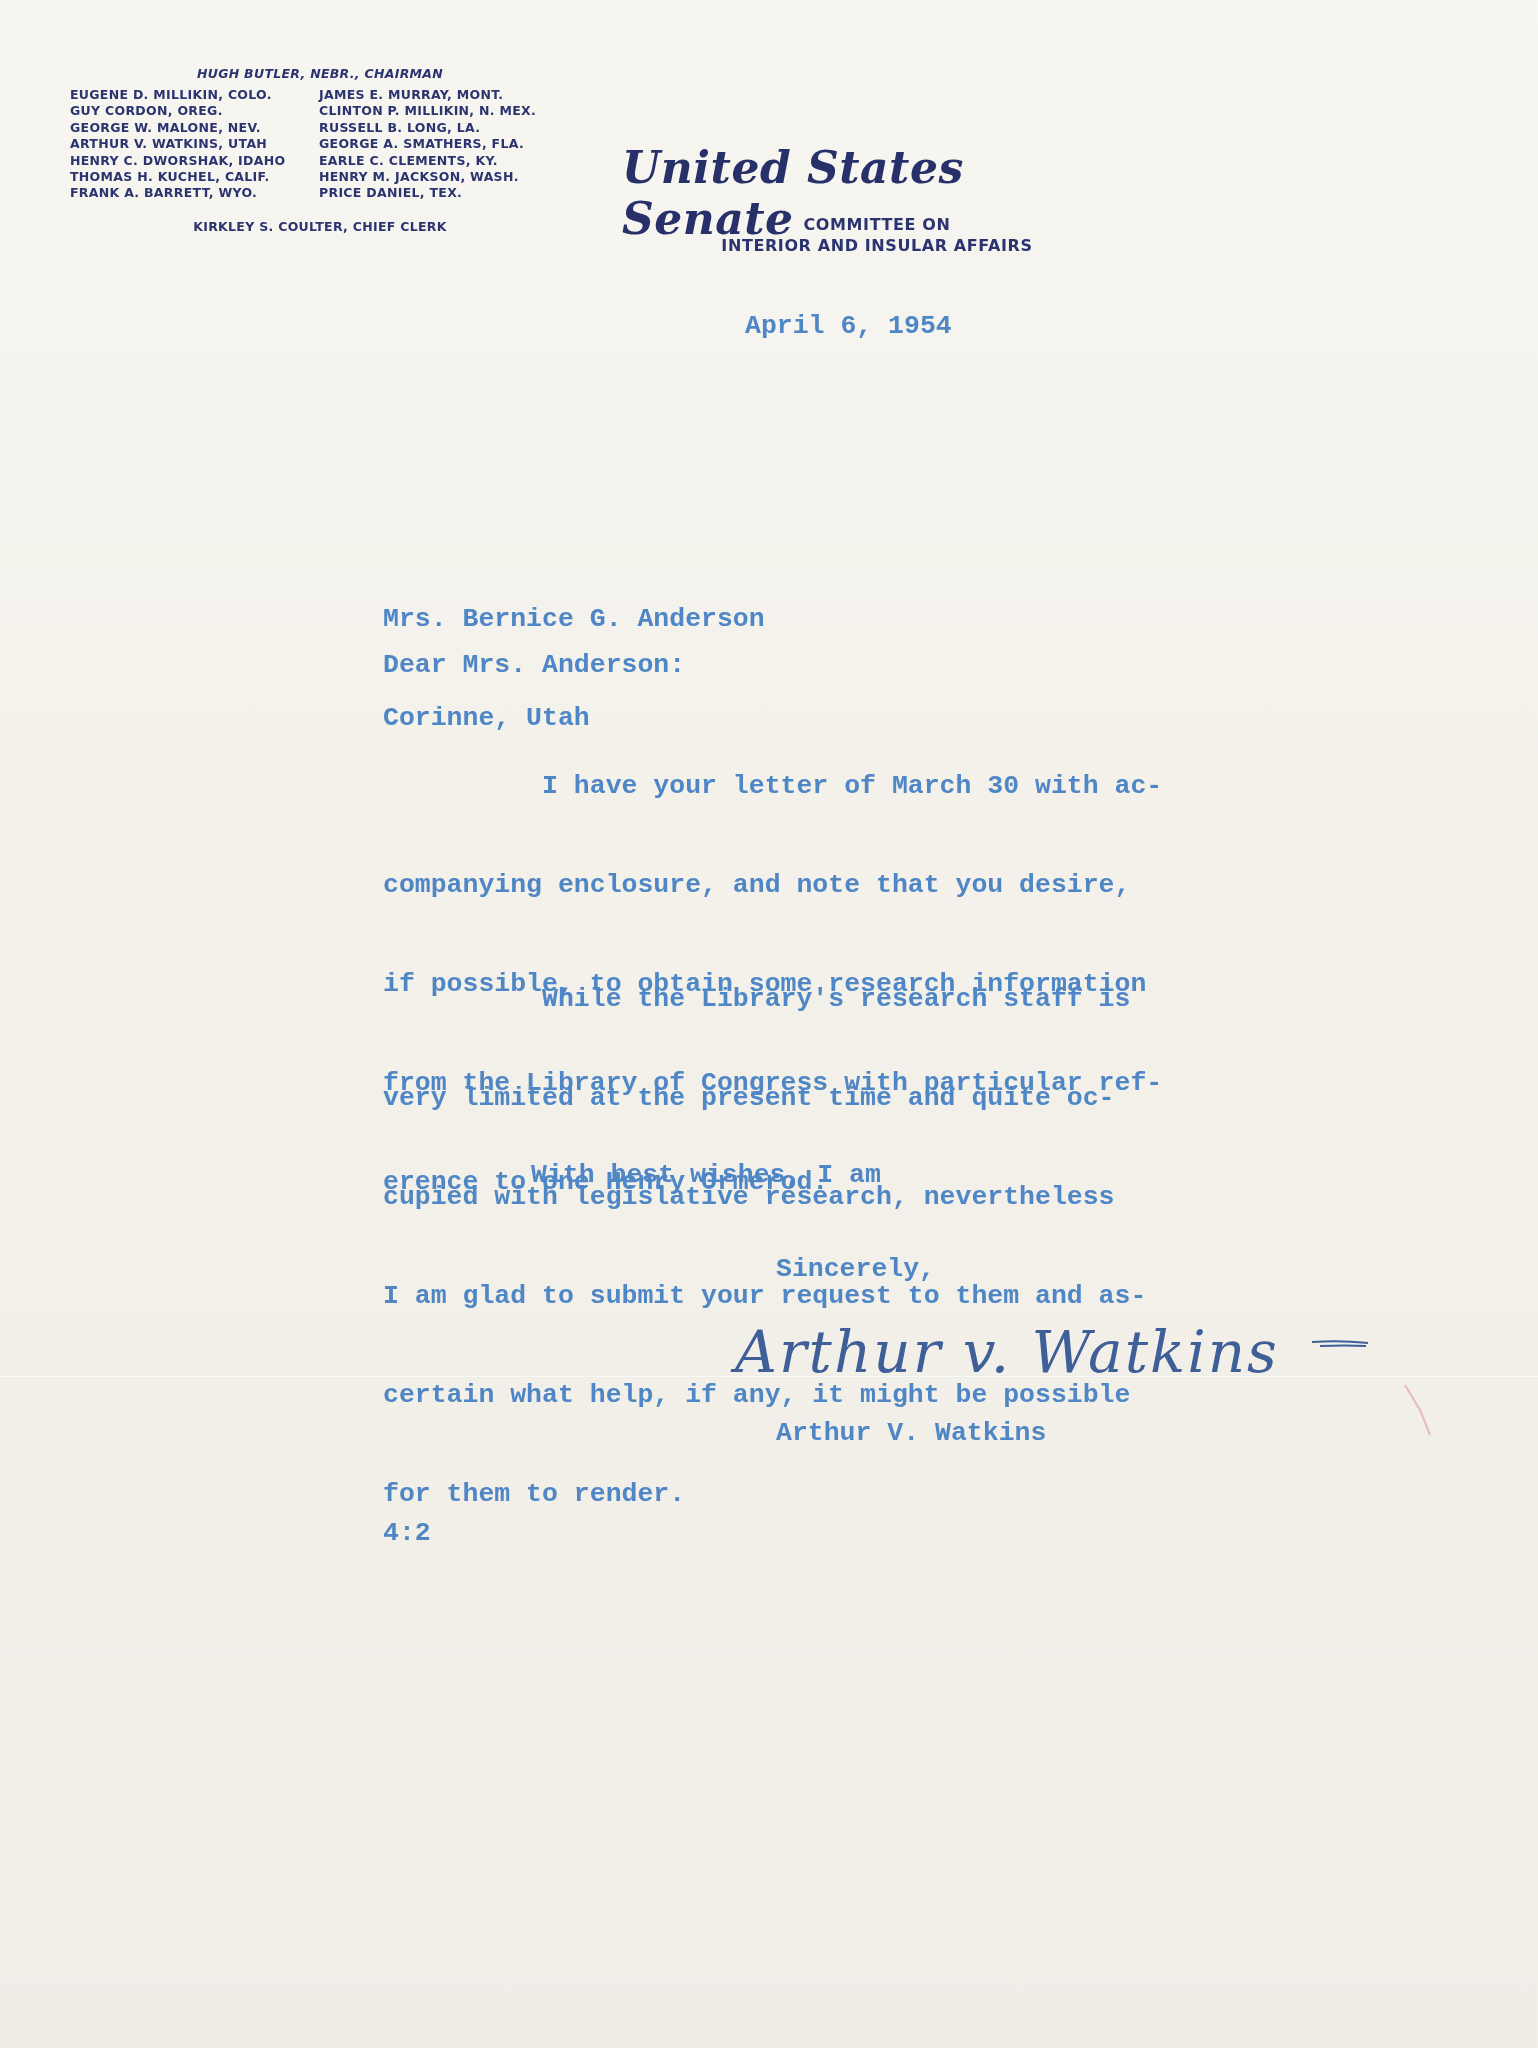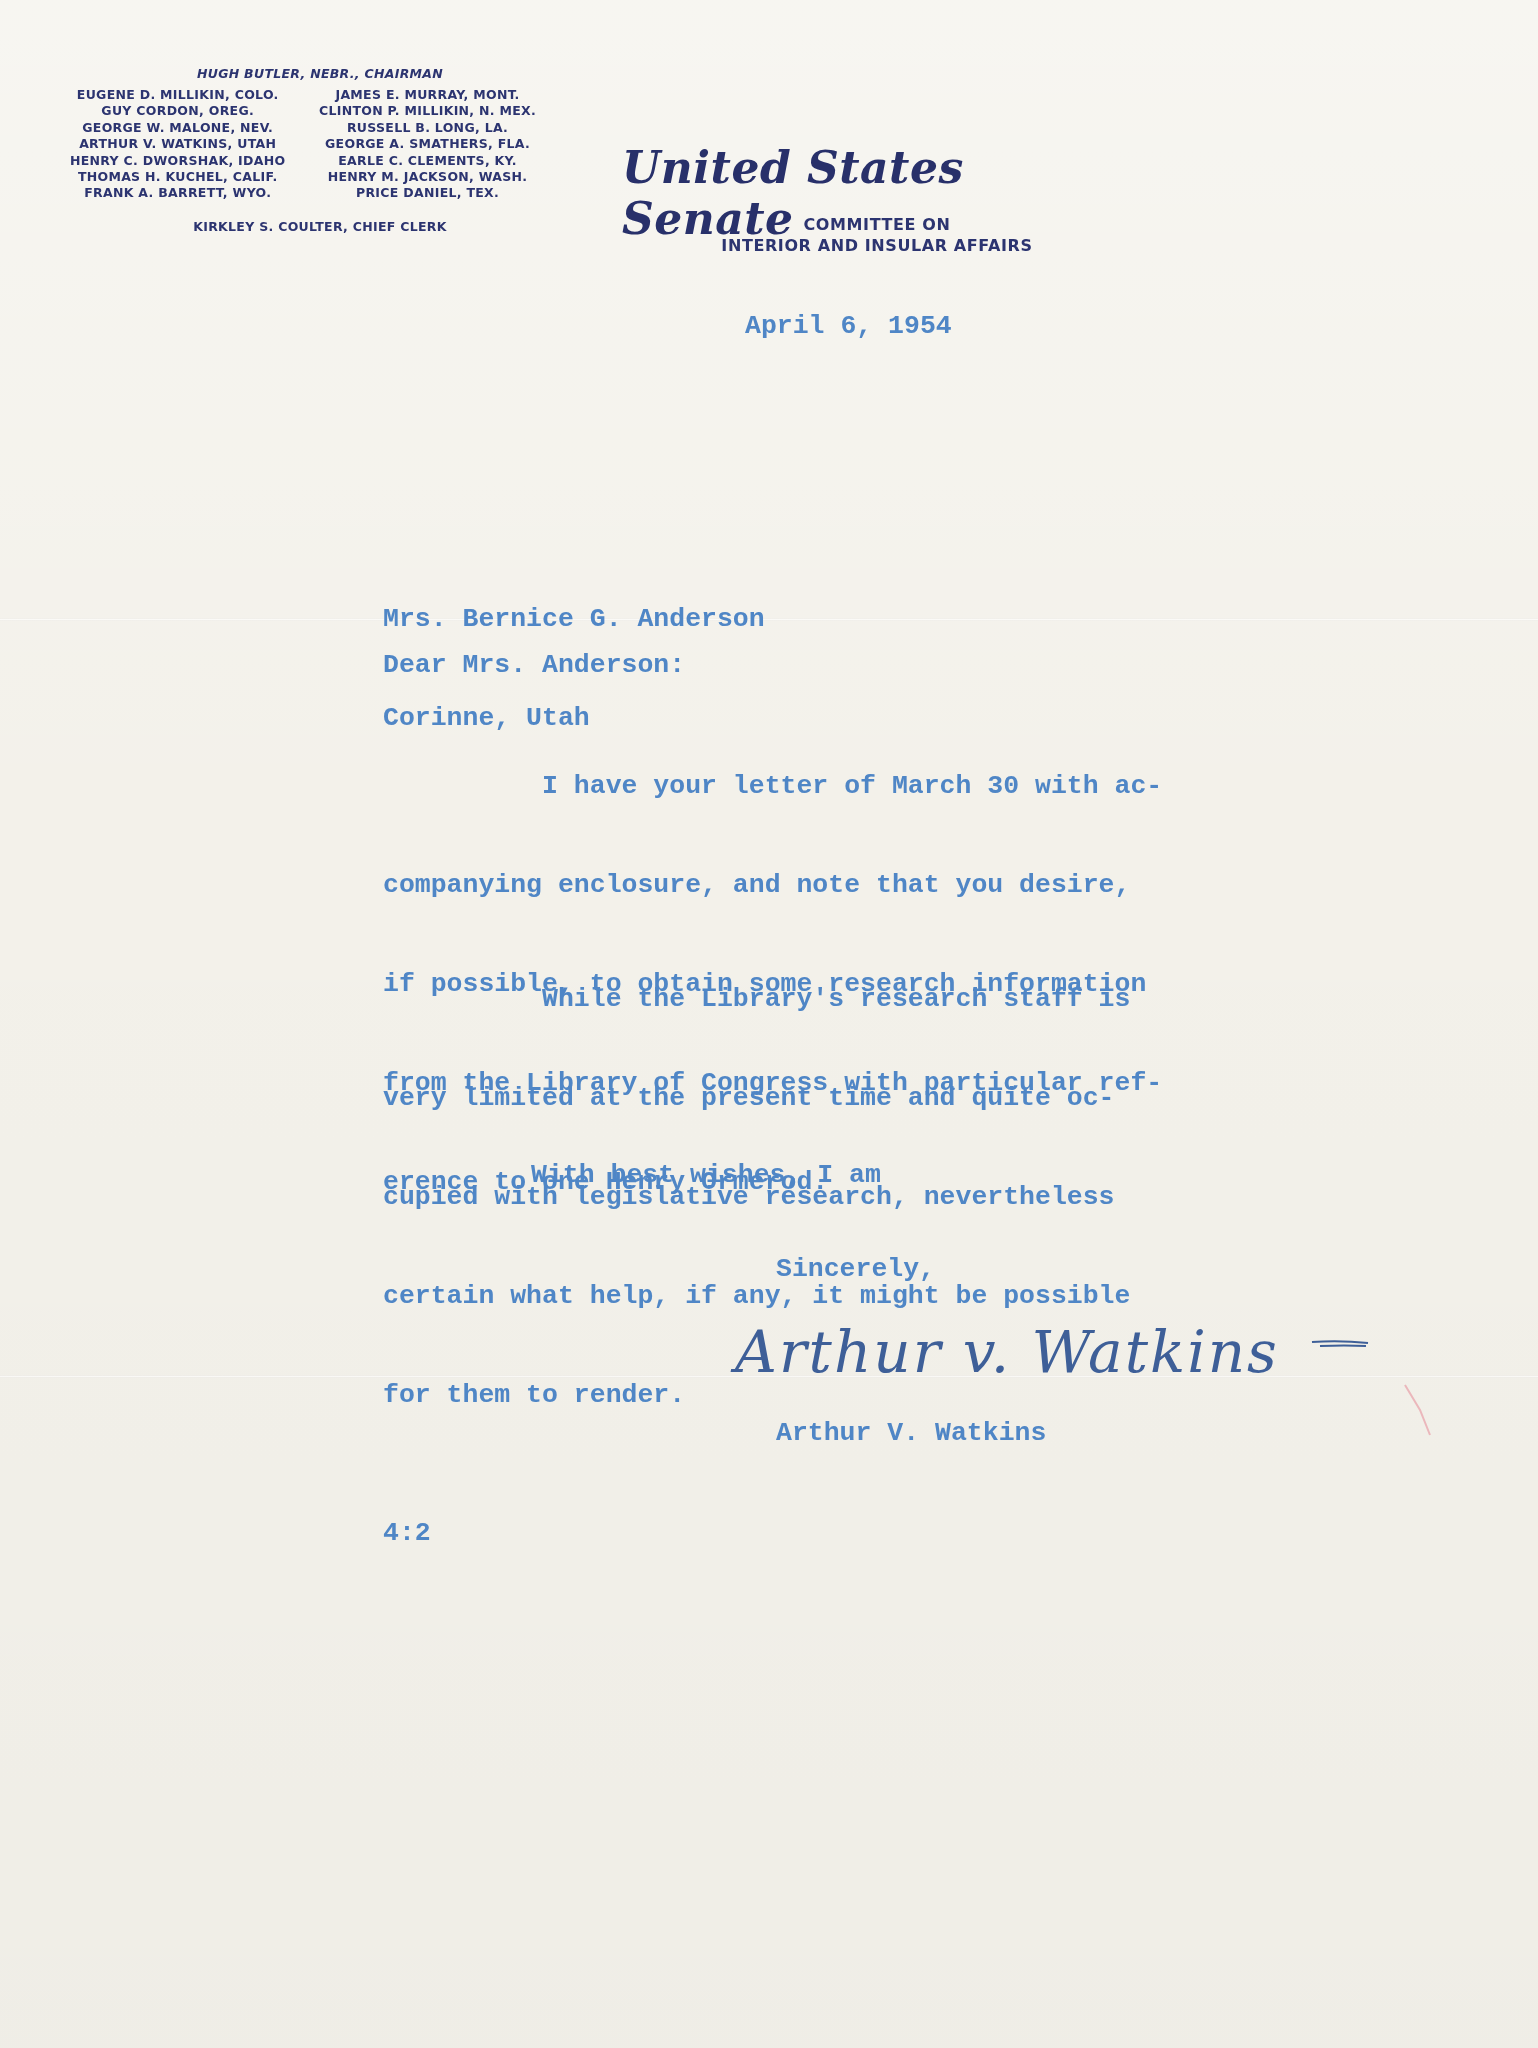--- a/index.html
+++ b/index.html
@@ -5,21 +5,21 @@
   html, body { margin:0; padding:0; }
   body {
     width:1538px; height:2048px; position:relative; overflow:hidden;
     background:#f3f1ea;
     background-image:
       linear-gradient(180deg, rgba(255,255,255,0.35) 0%, rgba(0,0,0,0) 40%, rgba(0,0,0,0.015) 100%);
     font-family:"Liberation Sans", sans-serif;
   }
   .fold { position:absolute; left:0; width:1538px; height:3px; background:linear-gradient(180deg, rgba(0,0,0,0.03), rgba(255,255,255,0.6), rgba(0,0,0,0.03)); }
   .lh { position:absolute; color:#2c3470; font-family:"DejaVu Sans", sans-serif; font-weight:bold; letter-spacing:0.3px; }
-  .lh-small { font-size:12.5px; line-height:16.4px;text-align:center; }
+  .lh-small { font-size:12.5px; line-height:16.4px; }
   .chairman { left:70px; top:66px; width:500px; text-align:center; font-size:12.5px;font-style:italic; }
   .col { top:87px; }
   .col-left { left:70px; }
   .col-right { left:319px; }
   .clerk { left:70px; top:219px; width:500px; text-align:center; font-size:12.5px; }
   .senate-title {
     position:absolute; left:622px; top:142px; width:510px; text-align:left;
     font-family:"DejaVu Serif", serif; font-weight:bold; font-size:44px; color:#28306a;
     letter-spacing:0.5px; font-style:italic;
   }
@@ -90,20 +90,21 @@
   <div>companying enclosure, and note that you desire,</div>
   <div>if possible, to obtain some research information</div>
   <div>from the Library of Congress with particular ref-</div>
   <div>erence to one Henry Ormerod.</div>
 </div>
 
 <div class="typed para2">
   <div>          While the Library's research staff is</div>
   <div>very limited at the present time and quite oc-</div>
   <div>cupied with legislative research, nevertheless</div>
+  <div>I am glad to submit your request to them and as-</div>
   <div>certain what help, if any, it might be possible</div>
   <div>for them to render.</div>
 </div>
 
 <div class="typed closing">With best wishes, I am</div>
 <div class="typed sincerely">Sincerely,</div>
 
 <div class="signature">Arthur v. Watkins</div>
 <svg class="sig-flourish" viewBox="0 0 60 10">
   <path d="M2 4 Q30 2 58 5 M10 8 Q35 7 56 8" stroke="#3e5f98" stroke-width="2" fill="none"></path>

